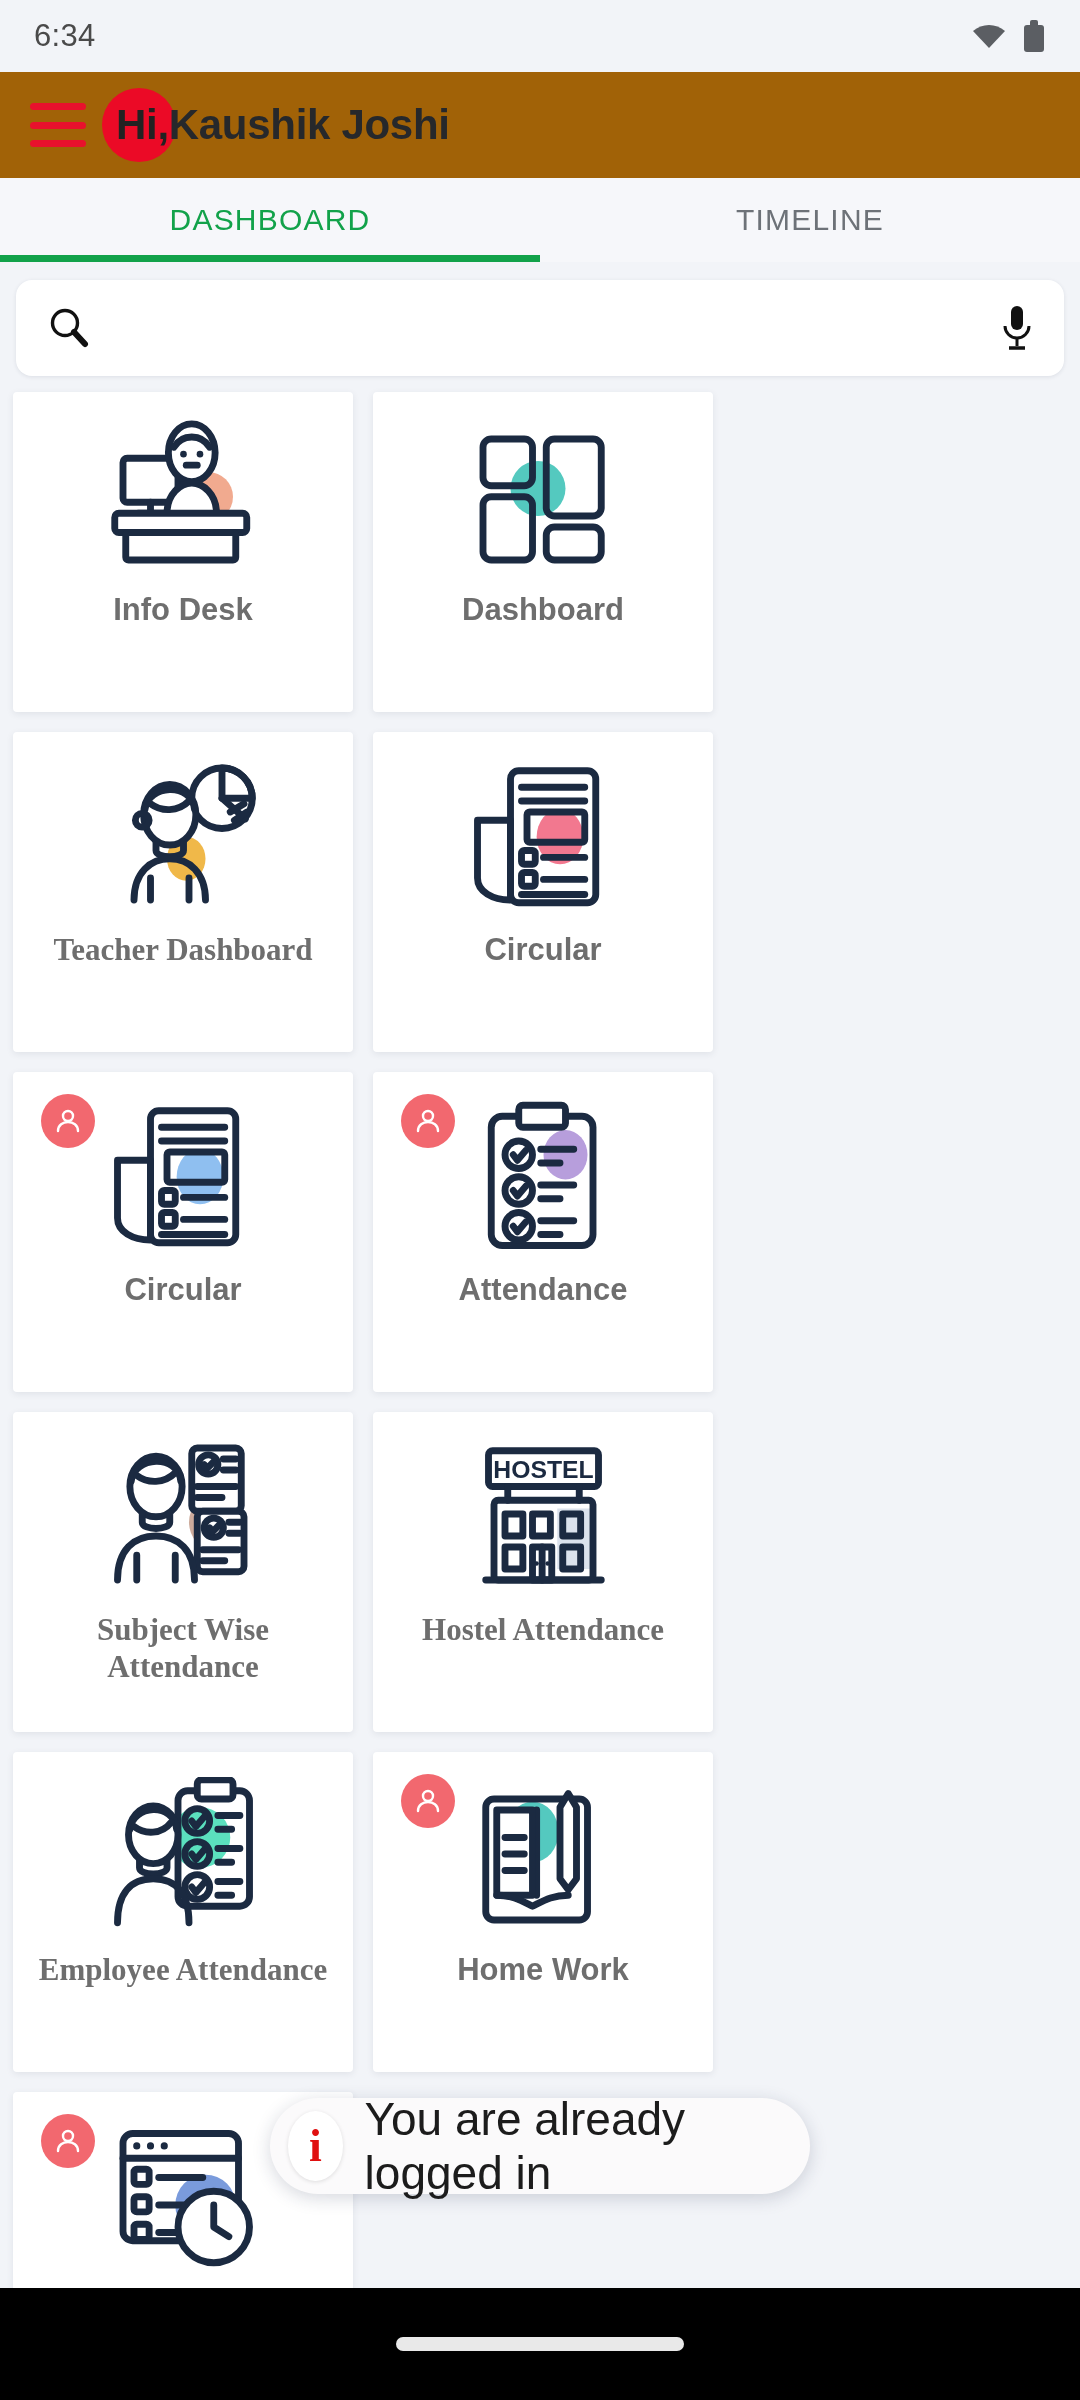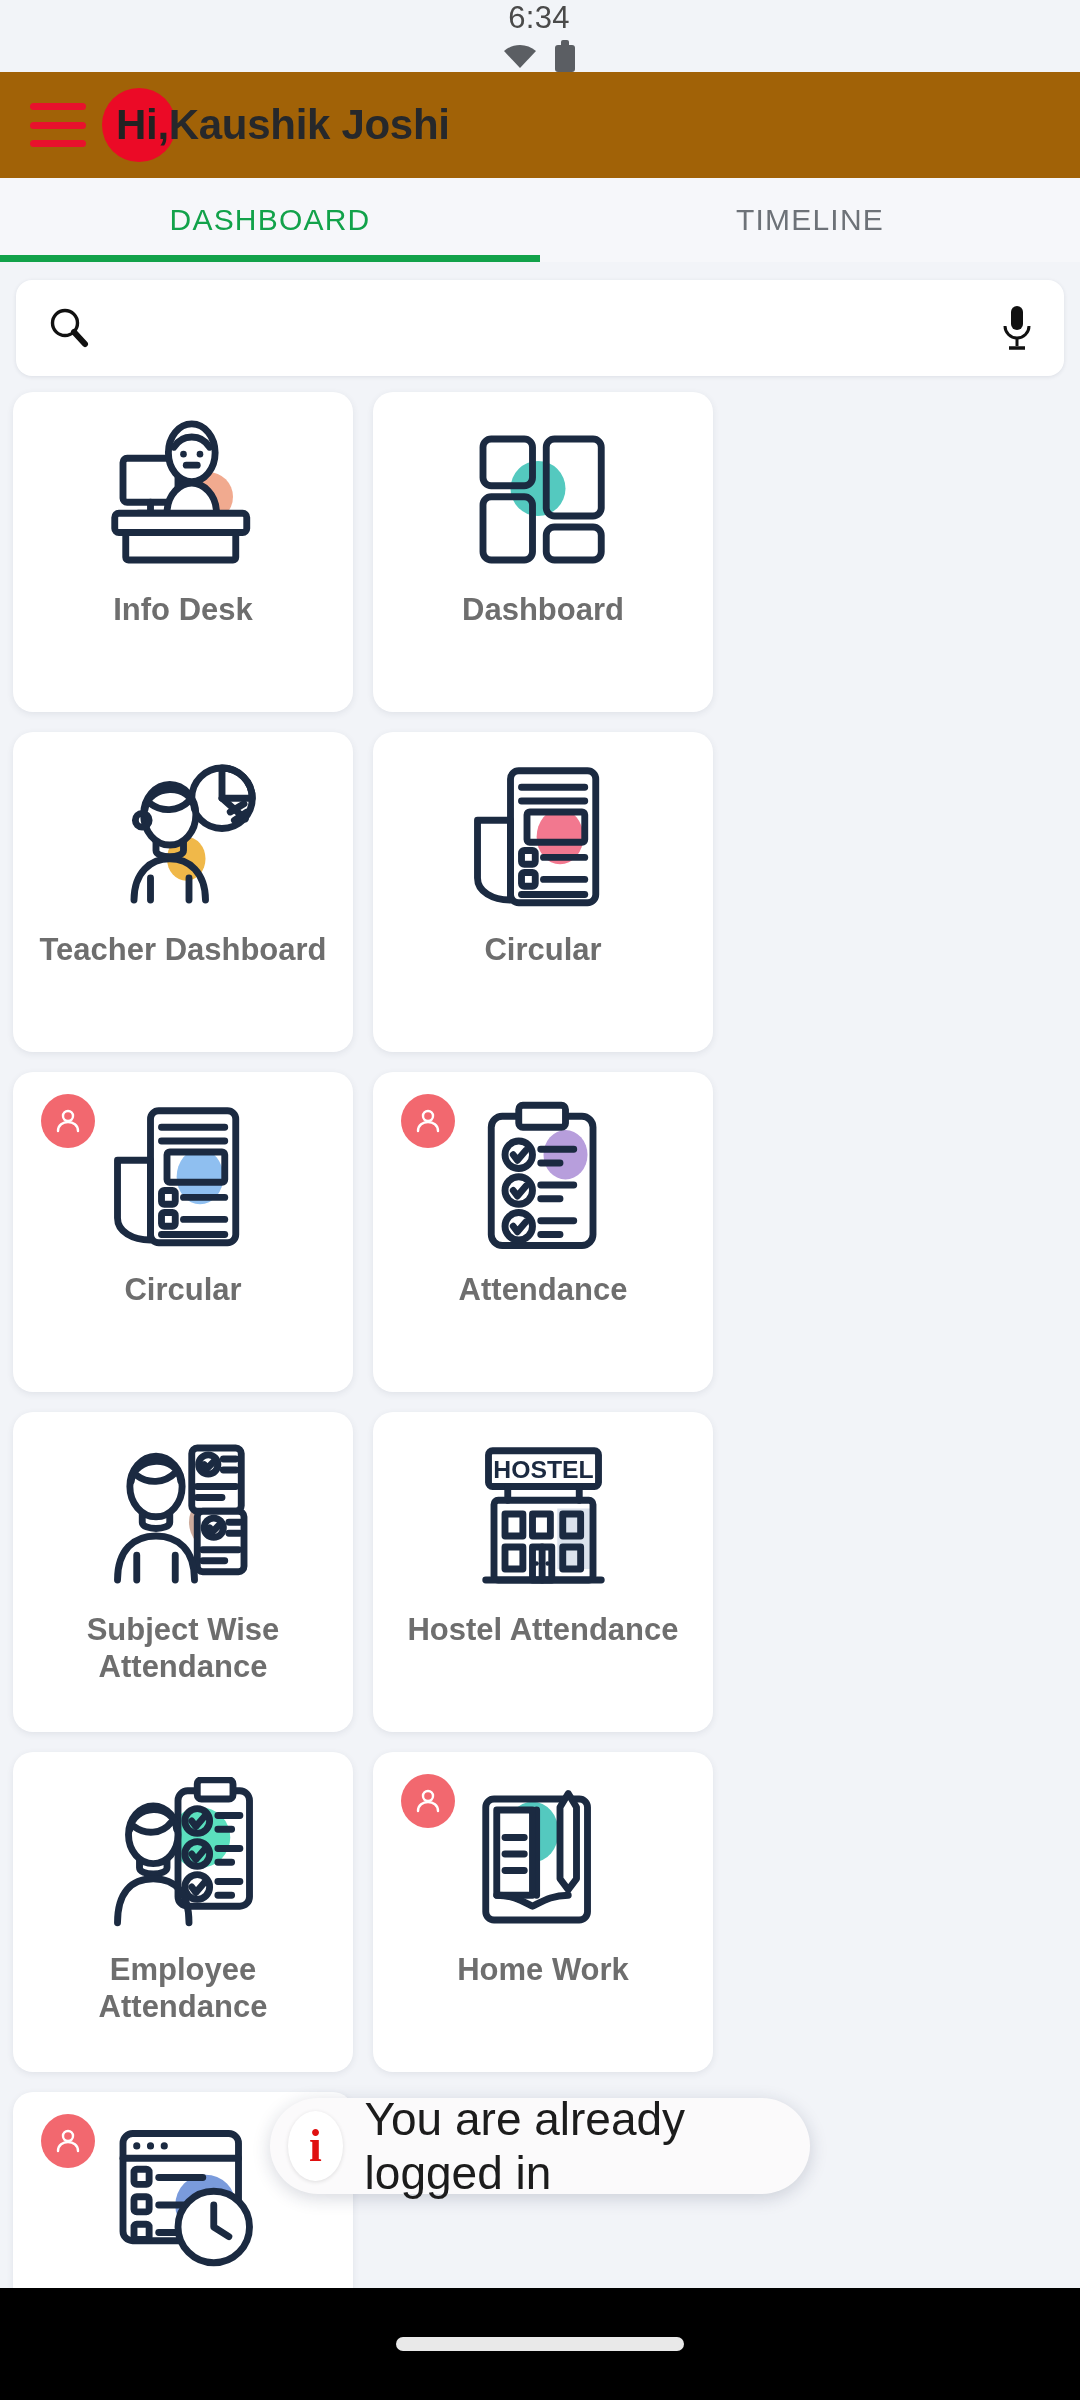--- a/index.html
+++ b/index.html
@@ -9,21 +9,20 @@
     background:#F2F4F8;
     overflow:hidden;
     position:relative;
   }
 
   
   .statusbar{
     height:72px; display:flex; align-items:center;
     justify-content:space-between; padding:0 36px 0 34px;
     background:#F2F4F8;
-    flex-direction:column;
   }
   .status-time{ font-size:31px; color:#4a4a4a; letter-spacing:.3px;}
   .status-icons{ display:flex; align-items:center; gap:18px; }
   .wifi-ic{ width:34px; height:26px; }
   .batt-ic{ width:20px; height:32px; position:relative; }
   .batt-ic .body{ position:absolute; left:0; top:5px; width:20px; height:27px;
      background:#5b5e63; border-radius:3px; }
   .batt-ic .cap{ position:absolute; left:6px; top:0; width:8px; height:6px;
      background:#5b5e63; border-radius:2px 2px 0 0; }
 
@@ -55,35 +54,35 @@
     box-shadow:0 1px 4px rgba(30,40,70,.10);
   }
   .search-ic{ width:46px; height:46px; }
   .search-input{ flex:1; border:none; outline:none; font-size:30px;
      color:#2a2a2a; background:transparent; padding:0 18px; }
   .mic-ic{ width:34px; height:48px; }
 
   
   .grid{ padding:16px 13px 0 13px; display:flex; flex-wrap:wrap; gap:20px; }
   .card{
-    width:340px; height:320px; background:#fff; border-radius:20px;
+    width:340px; height:320px; background:#fff; border-radius:4px;
     box-shadow:0 2px 7px rgba(40,50,80,.09);
     position:relative; display:flex; flex-direction:column;
     align-items:center; justify-content:flex-start; cursor:pointer;
     overflow:hidden;
   }
   .card .art{ height:200px; width:100%; display:flex; align-items:center;
      justify-content:center; padding-top:14px; }
   .card .art svg{ width:165px; height:165px; }
   .card .label{
     flex:1; width:100%; display:flex; align-items:flex-start;
     justify-content:center; text-align:center; padding:0 10px;
     font-size:31px; font-weight:700; color:#6E6E6E; line-height:1.18;
   }
-  .card .label.two{ padding-top:0; }
+  .card .label.two{ padding-top:0;font-family:Liberation Serif, serif; }
   .badge{
     position:absolute; left:28px; top:22px; width:54px; height:54px;
     border-radius:50%; background:#F2686F; display:flex;
     align-items:center; justify-content:center; z-index:3;
   }
   .badge svg{ width:30px; height:30px; }
 
   
   .toast{
     position:absolute; left:50%; transform:translateX(-50%);

